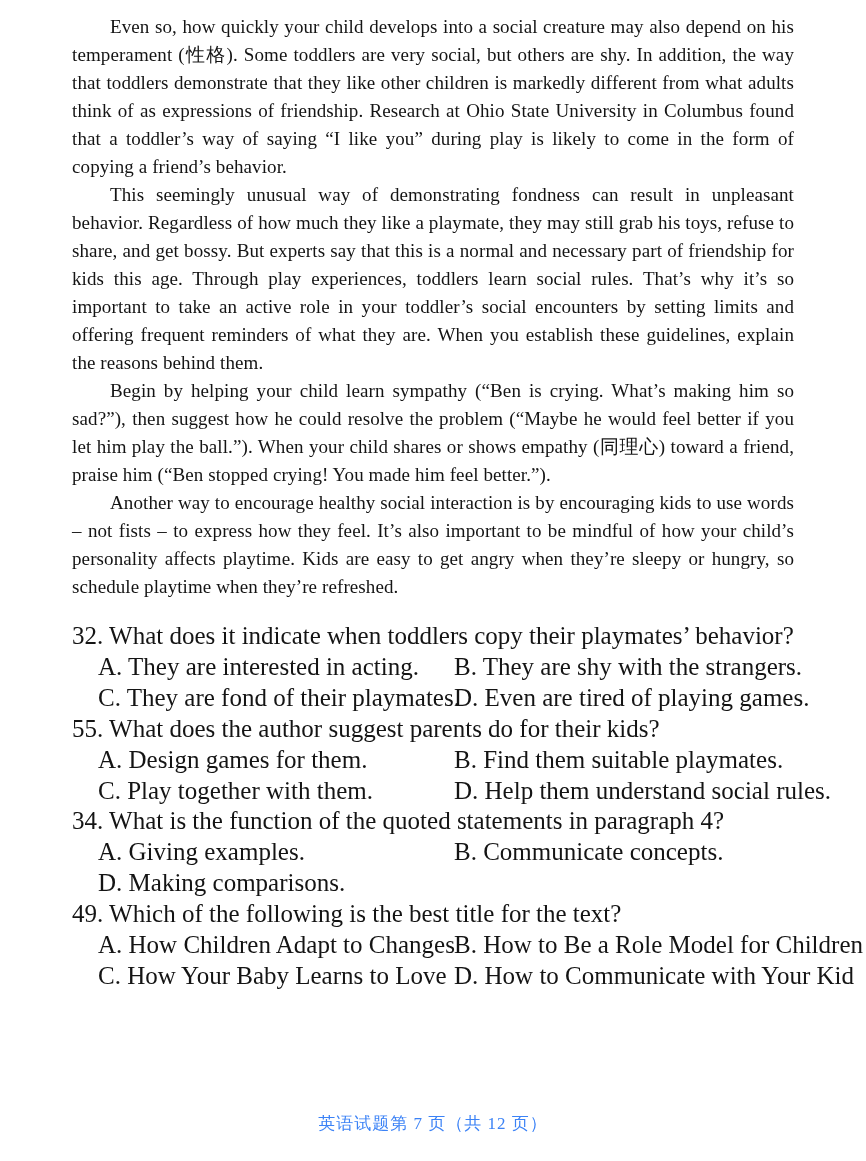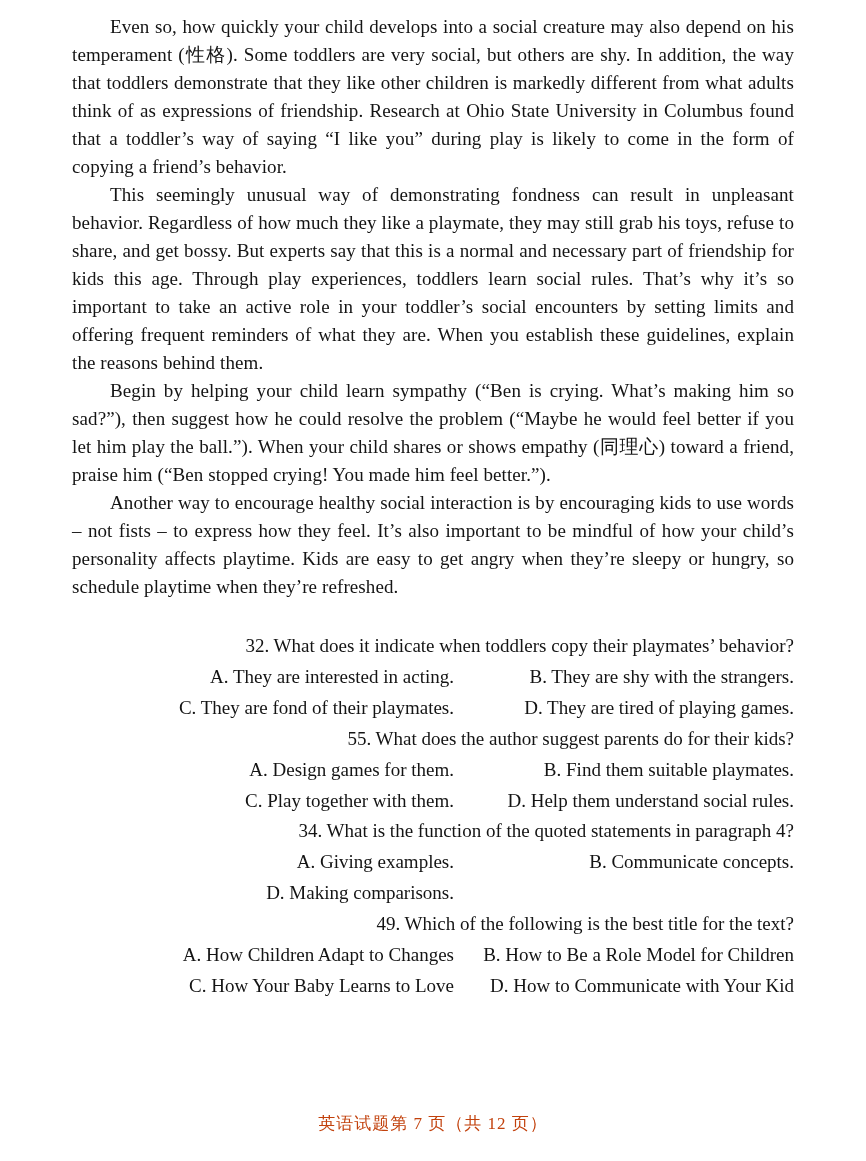--- a/index.html
+++ b/index.html
@@ -25,24 +25,23 @@
   }
   .passage p {
     margin: 0;
     font-size: 19px;
     line-height: 28px;
     text-align: justify;
     text-indent: 38px;
     letter-spacing: 0.1px;
   }
   .questions {
-    margin-top: 30px;
-    font-size: 19px;
+    margin-top: 20px;
+    font-size: 25px;
     line-height: 30.9px;
-    text-align: right;
   }
   .question-stem {
     margin: 0;
     white-space: nowrap;
   }
   .option-grid {
     margin-left: 26px;
     display: grid;
     grid-template-columns: 356px auto;
   }
@@ -50,21 +49,21 @@
     white-space: nowrap;
   }
   .footer {
     position: absolute;
     bottom: 26px;
     left: 0;
     width: 100%;
     text-align: center;
     font-size: 17px;
     letter-spacing: 1px;
-    color: #c2410c;
+    color: #3b82f6;
   }
 </style>
 </head>
 <body>
 
 <div class="page">
 
   <div class="passage">
     <p>Even so, how quickly your child develops into a social creature may also depend on his temperament (性格). Some toddlers are very social, but others are shy. In addition, the way that toddlers demonstrate that they like other children is markedly different from what adults think of as expressions of friendship. Research at Ohio State University in Columbus found that a toddler’s way of saying “I like you” during play is likely to come in the form of copying a friend’s behavior.</p>
     <p>This seemingly unusual way of demonstrating fondness can result in unpleasant behavior. Regardless of how much they like a playmate, they may still grab his toys, refuse to share, and get bossy. But experts say that this is a normal and necessary part of friendship for kids this age. Through play experiences, toddlers learn social rules. That’s why it’s so important to take an active role in your toddler’s social encounters by setting limits and offering frequent reminders of what they are. When you establish these guidelines, explain the reasons behind them.</p>
@@ -73,21 +72,21 @@
   </div>
 
   <div class="questions">
 
     <div>
       <p class="question-stem">32. What does it indicate when toddlers copy their playmates’ behavior?</p>
       <div class="option-grid">
         <div class="option">A. They are interested in acting.</div>
         <div class="option">B. They are shy with the strangers.</div>
         <div class="option">C. They are fond of their playmates.</div>
-        <div class="option">D. They are tired of playing games.</div>
+        <div class="option">D. Even are tired of playing games.</div>
       </div>
     </div>
 
     <div>
       <p class="question-stem">55. What does the author suggest parents do for their kids?</p>
       <div class="option-grid">
         <div class="option">A. Design games for them.</div>
         <div class="option">B. Find them suitable playmates.</div>
         <div class="option">C. Play together with them.</div>
         <div class="option">D. Help them understand social rules.</div>

